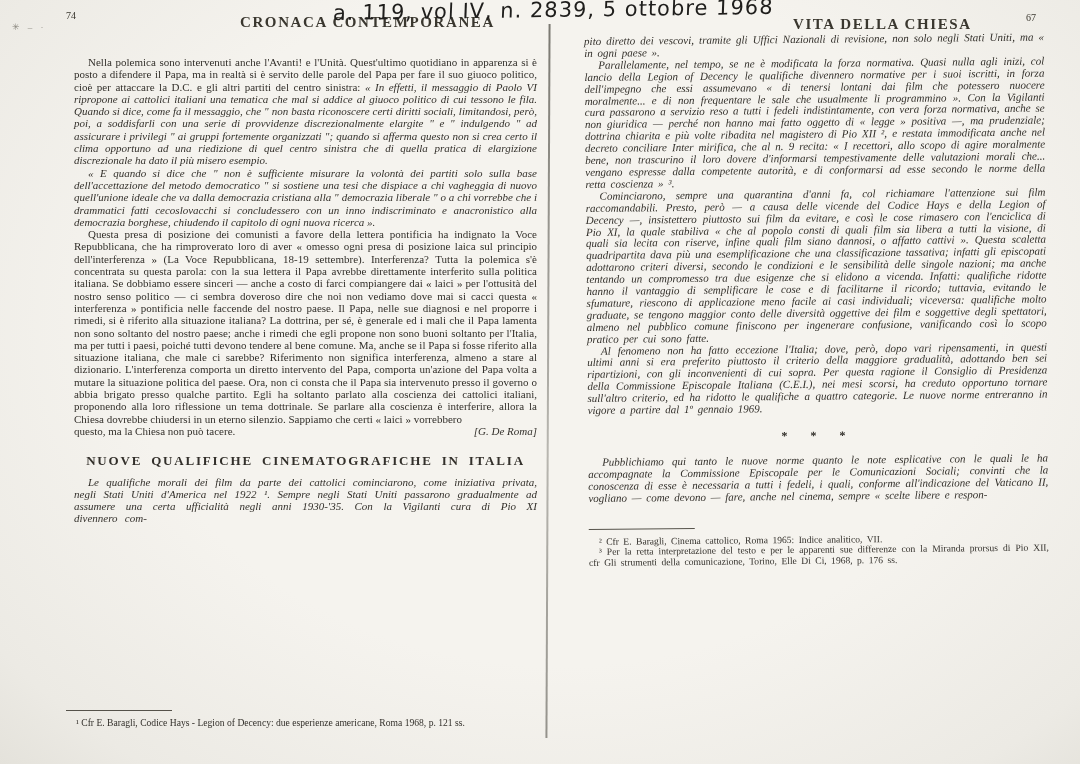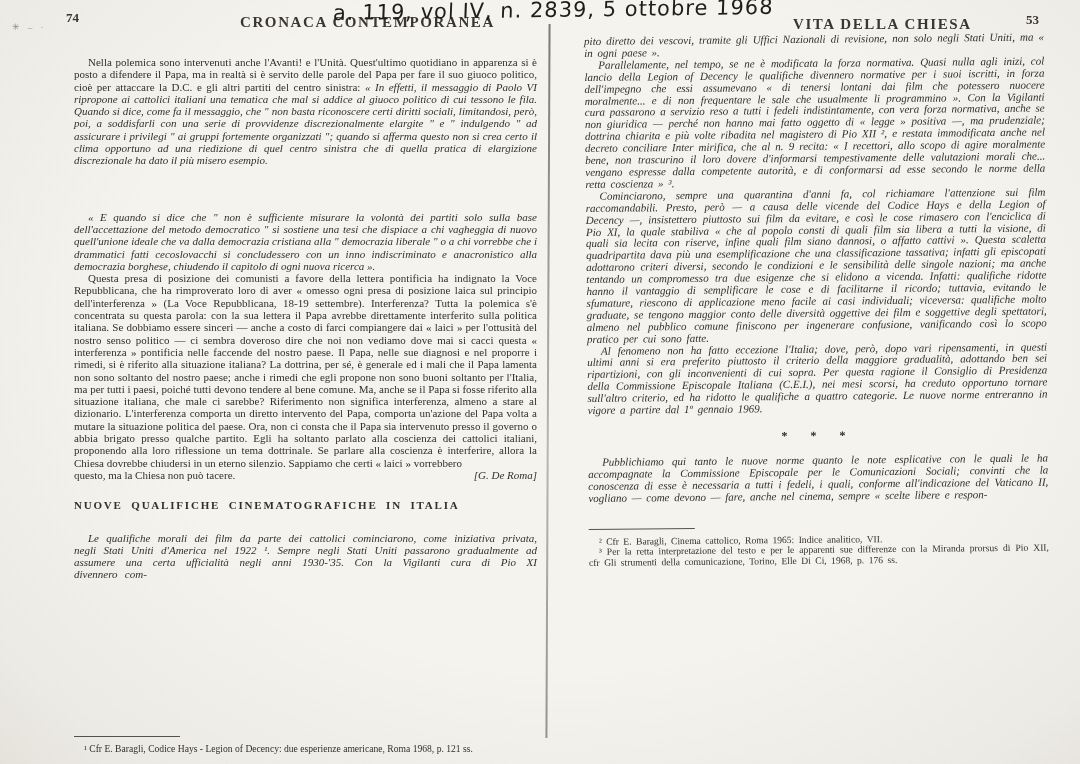--- a/index.html
+++ b/index.html
@@ -2,21 +2,21 @@
 <html><head>
 <meta charset="utf-8">
 <style>
   html,body{margin:0;padding:0;background:#c9c7c1;}
   .scan{
     position:relative;width:1080px;height:764px;overflow:hidden;
     background:radial-gradient(ellipse at 52% 42%, #f5f3ee 55%, #eceae4 88%, #e4e2db 100%);
     font-family:"Liberation Serif","DejaVu Serif",serif;color:#33302b;
   }
   
-  .pn{position:absolute;font-size:13px;color:#3a372f;font-weight:bold;}
+  .pn{position:absolute;font-size:10px;color:#3a372f;}
   .pn-left{left:66px;top:10px;}
   .pn-right{left:1026px;top:12px;}
   .running{position:absolute;font-size:15px;font-weight:bold;letter-spacing:1.6px;color:#3a372f;}
   .rt-left{left:240px;top:14px;}
   .rt-right{left:793px;top:16px;text-align:right;}
   .handwriting{
     position:absolute;left:333px;top:-2px;width:430px;
     font-family:"DejaVu Sans",sans-serif;font-size:21px;letter-spacing:1px;
     color:#1f1e1c;transform:rotate(-0.8deg) skewX(-3deg);white-space:nowrap;
   }
@@ -30,48 +30,48 @@
   
   .col{position:absolute;text-align:justify;}
   .col-left{left:74px;top:56px;width:463px;font-size:11px;line-height:12.3px;}
   .col-right{
     left:584px;top:36px;width:460px;font-size:11px;line-height:11.9px;
     font-style:italic;word-spacing:2px;
     transform:rotate(-0.55deg);transform-origin:left top;
   }
   p{margin:0;text-indent:14px;}
   p.noindent{text-indent:0;}
-  .italic{font-style:italic;margin-top:44px;}
+  .italic{font-style:italic;}
   .lastline{display:flex;justify-content:space-between;text-indent:0;gap:40px;}
   .attribution{font-style:italic;white-space:nowrap;padding-left:20px;}
   .section-heading{
-    margin-top:18px;text-align:left;font-weight:bold;font-size:11px;
+    margin-top:18px;text-align:center;font-weight:bold;font-size:13px;
     letter-spacing:1.8px;text-indent:0;word-spacing:4px;
   }
-  .intro{margin-top:20px;word-spacing:4.5px;}
-  .footnotes-left{position:absolute;left:74px;top:710px;width:463px;margin-top:26px;}
+  .intro{margin-top:8px;word-spacing:4.5px;}
+  .footnotes-left{position:absolute;left:66px;top:710px;width:463px;}
   .fn-rule{width:106px;border-top:1.3px solid #55524a;margin:0 0 7px 0;}
   .footnote{font-size:9.6px;line-height:10.8px;text-align:justify;text-indent:10px;font-style:normal;margin:0;}
   .separator{
     text-align:center;font-style:normal;font-weight:bold;font-size:12px;
     letter-spacing:9px;margin:16px 0 12px 0;text-indent:0;color:#2e2b26;
   }
   .footnotes-right{margin-top:24px;font-style:normal;}
 </style>
 </head>
 <body>
 
 <div class="scan">
 
   <span class="margin-marks">✳ – ·</span>
   <span class="pn pn-left">74</span>
   <span class="running rt-left">CRONACA CONTEMPORANEA</span>
   <span class="handwriting">a. 119, vol IV, n. 2839, 5 ottobre 1968</span>
   <span class="running rt-right">VITA DELLA CHIESA</span>
-  <span class="pn pn-right">53</span>
+  <span class="pn pn-right">67</span>
 
   <div class="gutter"></div>
 
   <div class="col col-left">
     <p><span>Nella polemica sono intervenuti anche l'Avanti! e l'Unità. Quest'ultimo quotidiano in apparenza si è posto a difendere il Papa, ma in realtà si è servito delle parole del Papa per fare il suo giuoco politico, cioè per attaccare la D.C. e gli altri partiti del centro sinistra: </span><span class="italic">« In effetti, il messaggio di Paolo VI ripropone ai cattolici italiani una tematica che mal si addice al giuoco politico di cui tessono le fila. Quando si dice, come fa il messaggio, che " non basta riconoscere certi diritti sociali, limitandosi, però, poi, a soddisfarli con una serie di provvidenze discrezionalmente elargite " e " indulgendo " ad assicurare i privilegi " ai gruppi fortemente organizzati "; quando si afferma questo non si crea certo il clima opportuno ad una riedizione di quel centro sinistra che di quella pratica di elargizione discrezionale ha dato il più misero esempio.</span></p>
     <p class="italic">« E quando si dice che " non è sufficiente misurare la volontà dei partiti solo sulla base dell'accettazione del metodo democratico " si sostiene una tesi che dispiace a chi vagheggia di nuovo quell'unione ideale che va dalla democrazia cristiana alla " democrazia liberale " o a chi vorrebbe che i drammatici fatti cecoslovacchi si concludessero con un inno indiscriminato e anacronistico alla democrazia borghese, chiudendo il capitolo di ogni nuova ricerca ».</p>
     <p>Questa presa di posizione dei comunisti a favore della lettera pontificia ha indignato la Voce Repubblicana, che ha rimproverato loro di aver « omesso ogni presa di posizione laica sul principio dell'interferenza » (La Voce Repubblicana, 18-19 settembre). Interferenza? Tutta la polemica s'è concentrata su questa parola: con la sua lettera il Papa avrebbe direttamente interferito sulla politica italiana. Se dobbiamo essere sinceri — anche a costo di farci compiangere dai « laici » per l'ottusità del nostro senso politico — ci sembra doveroso dire che noi non vediamo dove mai si cacci questa « interferenza » pontificia nelle faccende del nostro paese. Il Papa, nelle sue diagnosi e nel proporre i rimedi, si è riferito alla situazione italiana? La dottrina, per sé, è generale ed i mali che il Papa lamenta non sono soltanto del nostro paese; anche i rimedi che egli propone non sono buoni soltanto per l'Italia, ma per tutti i paesi, poiché tutti devono tendere al bene comune. Ma, anche se il Papa si fosse riferito alla situazione italiana, che male ci sarebbe? Riferimento non significa interferenza, almeno a stare al dizionario. L'interferenza comporta un diretto intervento del Papa, comporta un'azione del Papa volta a mutare la situazione politica del paese. Ora, non ci consta che il Papa sia intervenuto presso il governo o abbia brigato presso qualche partito. Egli ha soltanto parlato alla coscienza dei cattolici italiani, proponendo alla loro riflessione un tema dottrinale. Se parlare alla coscienza è interferire, allora la Chiesa dovrebbe chiudersi in un eterno silenzio. Sappiamo che certi « laici » vorrebbero</p>
     <div class="lastline">
       <span>questo, ma la Chiesa non può tacere.</span>
       <span class="attribution">[G. De Roma]</span>

